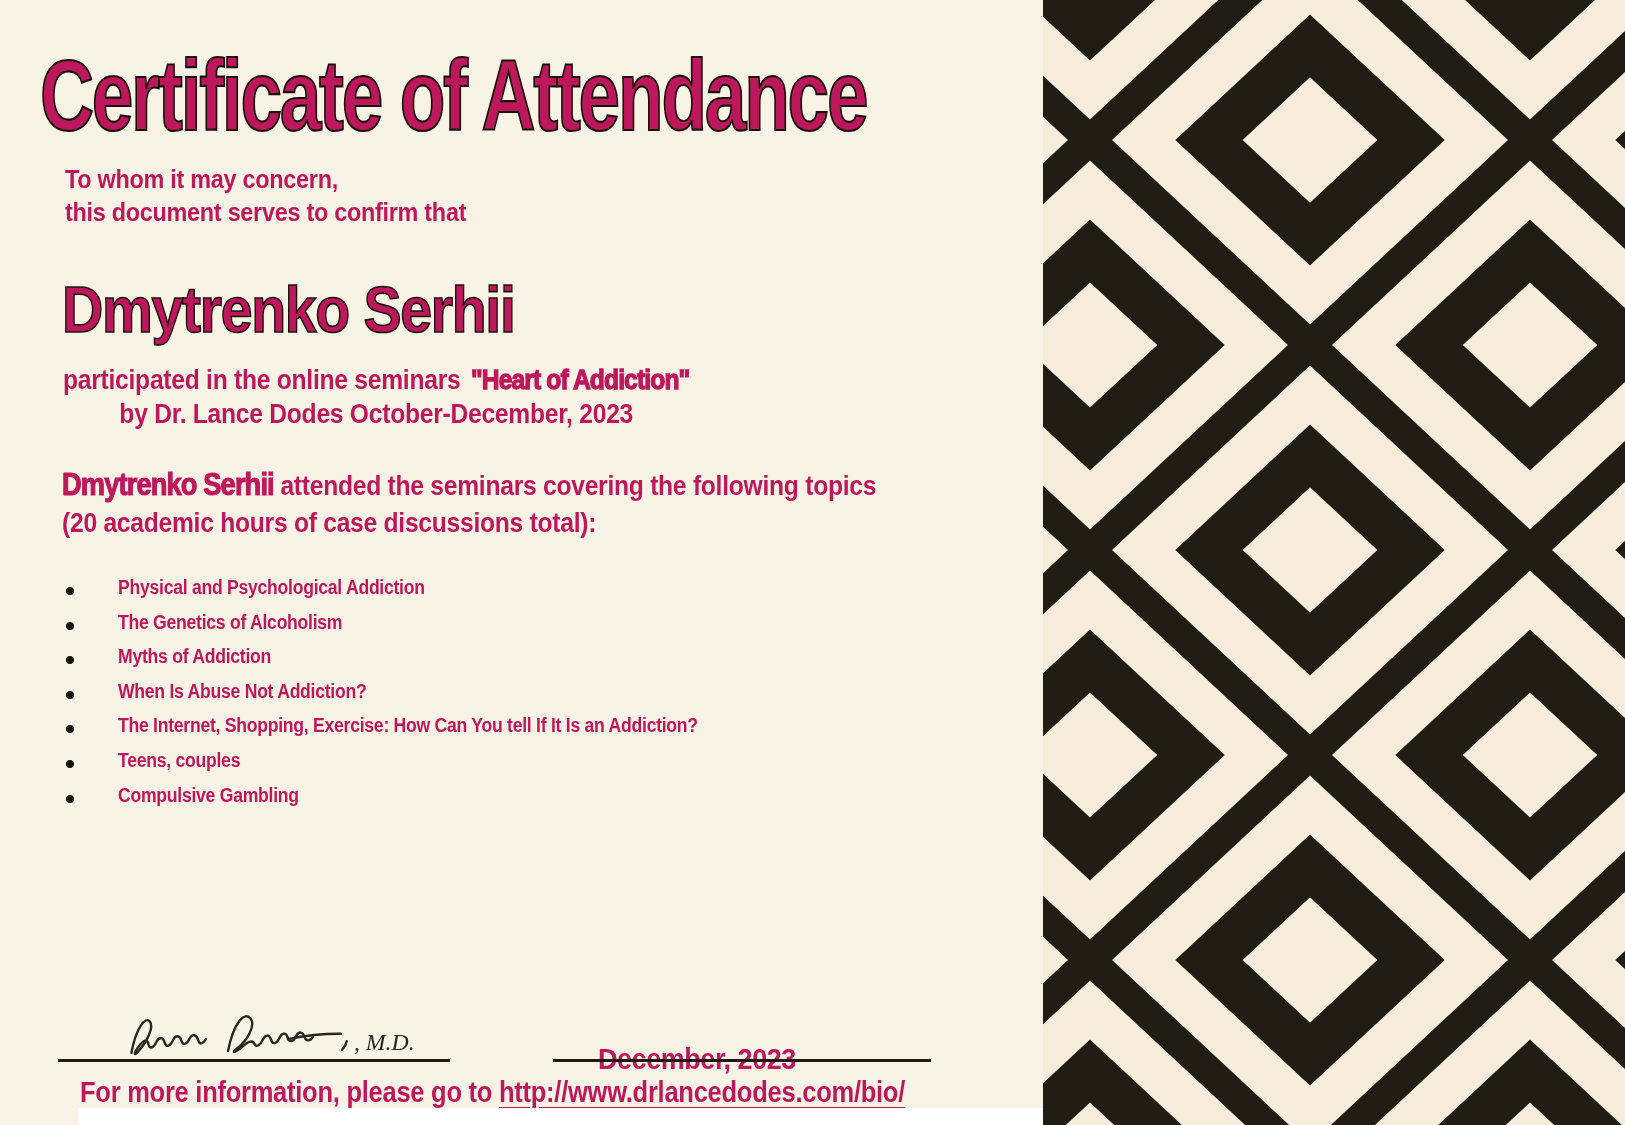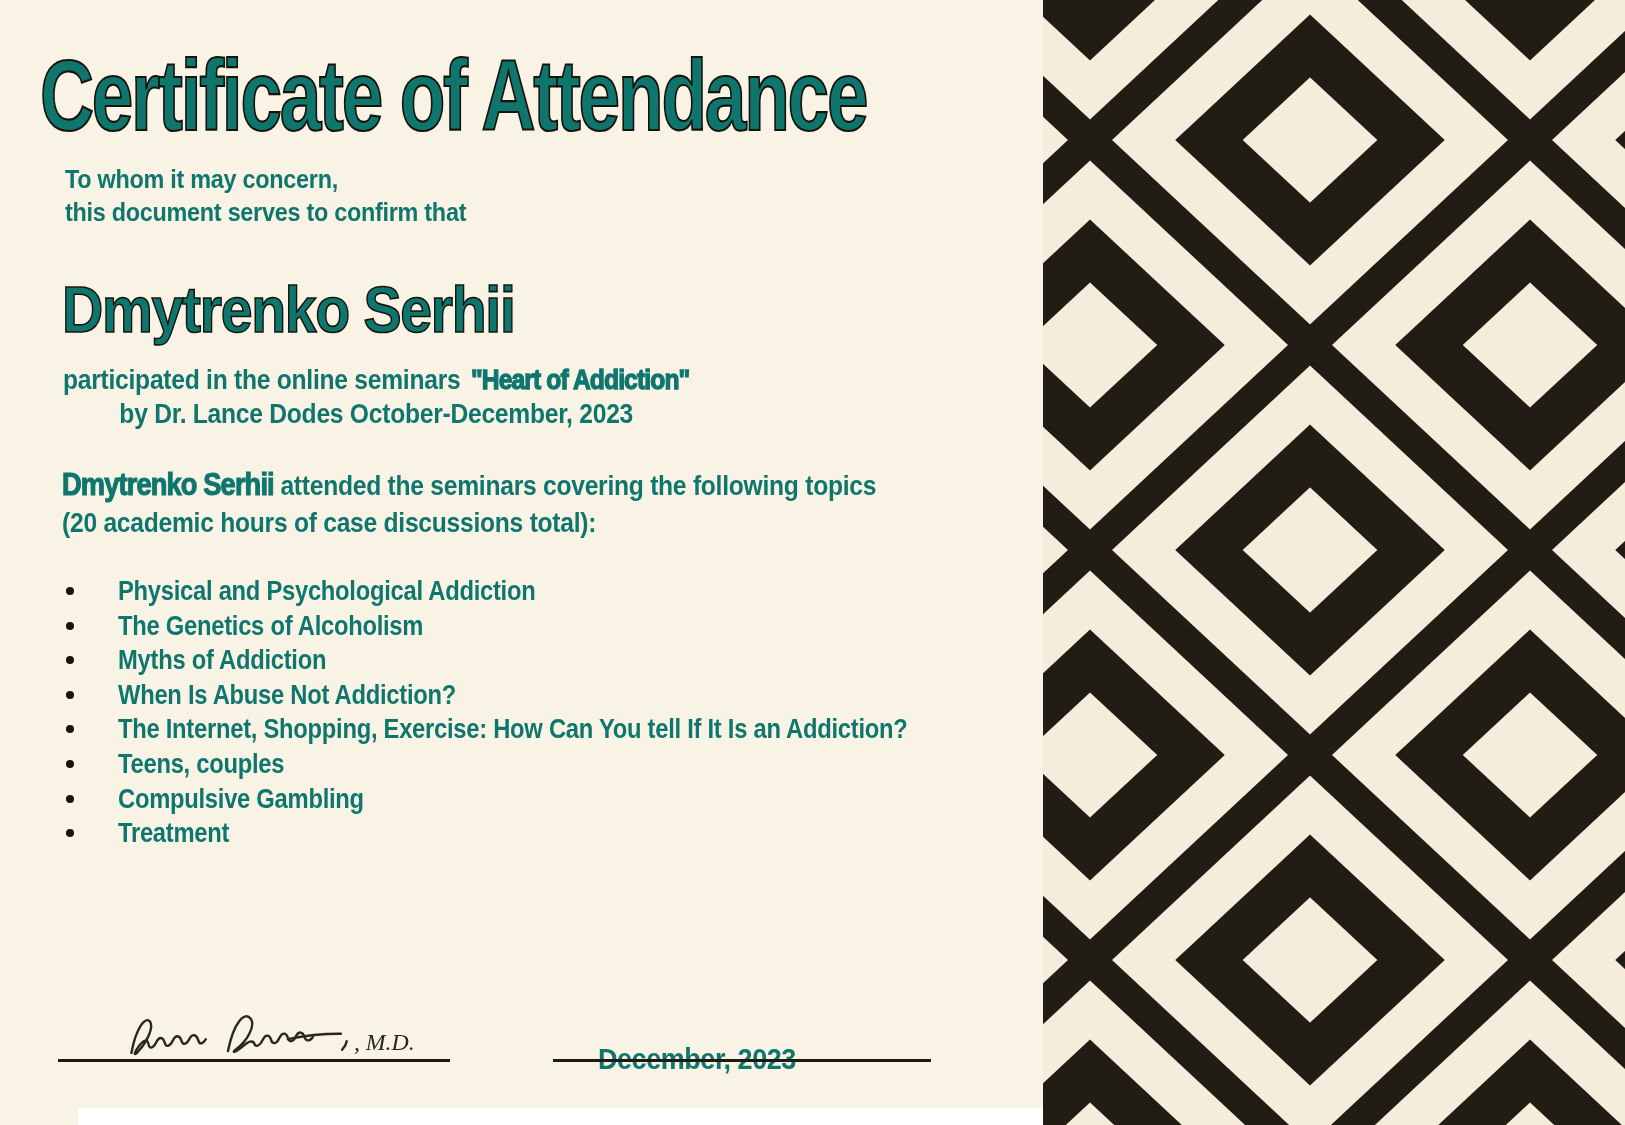--- a/index.html
+++ b/index.html
@@ -2,21 +2,21 @@
 <html><head>
 <meta charset="utf-8">
 <style>
   html,body{margin:0;padding:0;}
   .cert{
     position:relative;
     width:1625px;height:1125px;
     background:#f8f3e4;
     overflow:hidden;
     font-family:"Liberation Sans", sans-serif;
-    color:#0f766e;
+    color:#be185d;
   }
   .abs{position:absolute;}
   .line{white-space:nowrap; transform-origin:0 50%; display:block;}
   .cx74{transform:scaleX(.74);}
   .cx88{transform:scaleX(.88);}
   .cx90{transform:scaleX(.90);}
   .heavy{-webkit-text-stroke:1.3px currentColor; letter-spacing:-1px;}
   .title{
     top:42px;left:40px;
     font-size:101px;font-weight:700;letter-spacing:-3px;
@@ -26,21 +26,21 @@
   .intro{top:163px;left:65px;font-size:26px;font-weight:700;line-height:33px;letter-spacing:-.3px;}
   .recipient{
     top:272px;left:62px;
     font-size:65px;font-weight:700;letter-spacing:-1.5px;
     -webkit-text-stroke:1.6px #17130c;
   }
   .participated{top:363px;left:63px;font-size:28px;font-weight:700;line-height:34px;letter-spacing:-.3px;text-align:center;}
   .participated .quote{margin-left:12px;}
   .attended{top:466px;left:62px;font-size:28px;font-weight:700;line-height:37px;letter-spacing:-.3px;}
   .attended .bold-name{font-size:31px;-webkit-text-stroke:1.1px currentColor;letter-spacing:-1px;}
-  .topics{top:576px;left:66px;margin:0;padding:0;list-style:none;font-size:27px;font-weight:700;letter-spacing:-.3px;}
+  .topics{top:576px;left:66px;margin:0;padding:0;list-style:none;font-size:20px;font-weight:700;letter-spacing:-.3px;}
   .topics li{display:flex;align-items:flex-start;height:34.6px;}
   .topics .dot{width:8px;height:8px;border-radius:50%;background:#17130c;margin-top:11px;flex:0 0 auto;}
   .topics .t{margin-left:44px;transform:scaleX(.88);transform-origin:0 0;white-space:nowrap;}
   .sig-svg{top:1008px;left:72px;width:400px;height:56px;}
   .rule{background:#1d1913;height:3px;}
   .sig-rule{top:1059px;left:58px;width:392px;}
   .date-rule{top:1059px;left:553px;width:378px;}
   .date{top:1026px;left:598px;font-size:30px;font-weight:700;letter-spacing:-.5px;margin-top:16px;}
   .footer{top:1076px;left:80px;font-size:29px;font-weight:700;letter-spacing:-.3px;}
   .footer a{color:inherit;text-decoration:underline;text-decoration-thickness:2.5px;text-underline-offset:5px;}
@@ -97,24 +97,20 @@
         <span class="t">The Internet, Shopping, Exercise: How Can You tell If It Is an Addiction?</span>
       </li>
     <li>
         <span class="dot"></span>
         <span class="t">Teens, couples</span>
       </li>
     <li>
         <span class="dot"></span>
         <span class="t">Compulsive Gambling</span>
       </li>
-    <li>
-        <span class="dot"></span>
-        <span class="t">Treatment</span>
-      </li>
   </ul>
 
   <svg class="abs sig-svg" viewBox="0 0 430 80" aria-label="Lance Dodes, M.D.">
     <g fill="none" stroke="#2a2620" stroke-width="3.4" stroke-linecap="round" transform="rotate(-2 20 60)">
       <path d="M14,64 C22,28 36,12 42,20 C48,28 36,50 24,62 C18,69 16,66 24,56
            C32,45 38,44 39,53 C40,60 46,58 50,50 C54,42 60,42 62,51 C64,59 70,56 74,48
            C78,40 84,41 86,49 C88,57 94,54 98,46 C102,39 108,41 110,49 C112,57 117,54 121,48"></path>
       <path d="M152,66 C162,24 178,10 186,21 C193,31 180,52 166,62 C156,69 160,70 172,61
            C182,53 188,51 190,57 C192,63 198,60 202,52 C206,44 212,44 214,52 C216,60 222,58 226,50
            C230,42 236,42 238,50 C240,58 246,56 250,48 C254,41 260,42 262,50 C264,57 270,56 274,50"></path>
@@ -123,20 +119,23 @@
     </g>
     <text x="332" y="60" font-family="Liberation Serif, serif" font-style="italic" font-size="34" fill="#2a2620">, M.D.</text>
   </svg>
   <div class="abs rule sig-rule"></div>
 
   <div class="abs date">
     <span class="line cx90">December, 2023</span>
   </div>
   <div class="abs rule date-rule"></div>
 
+  <div class="abs footer">
+    <span class="line cx88"><span>For more information, please go to </span><a href="#">http://www.drlancedodes.com/bio/</a></span>
+  </div>
 
   <div class="abs white-strip"></div>
 
   <svg class="abs pattern-panel" width="582" height="1125" viewBox="0 0 582 1125">
     <defs>
       <pattern id="dia" width="440" height="410" patternUnits="userSpaceOnUse" patternTransform="translate(47,-65)">
         <rect width="440" height="410" fill="#f5ecdb"></rect>
         <g fill="none" stroke="#211c14">
 
           <polygon points="0,205 220,0 440,205 220,410" stroke-width="30"></polygon>

